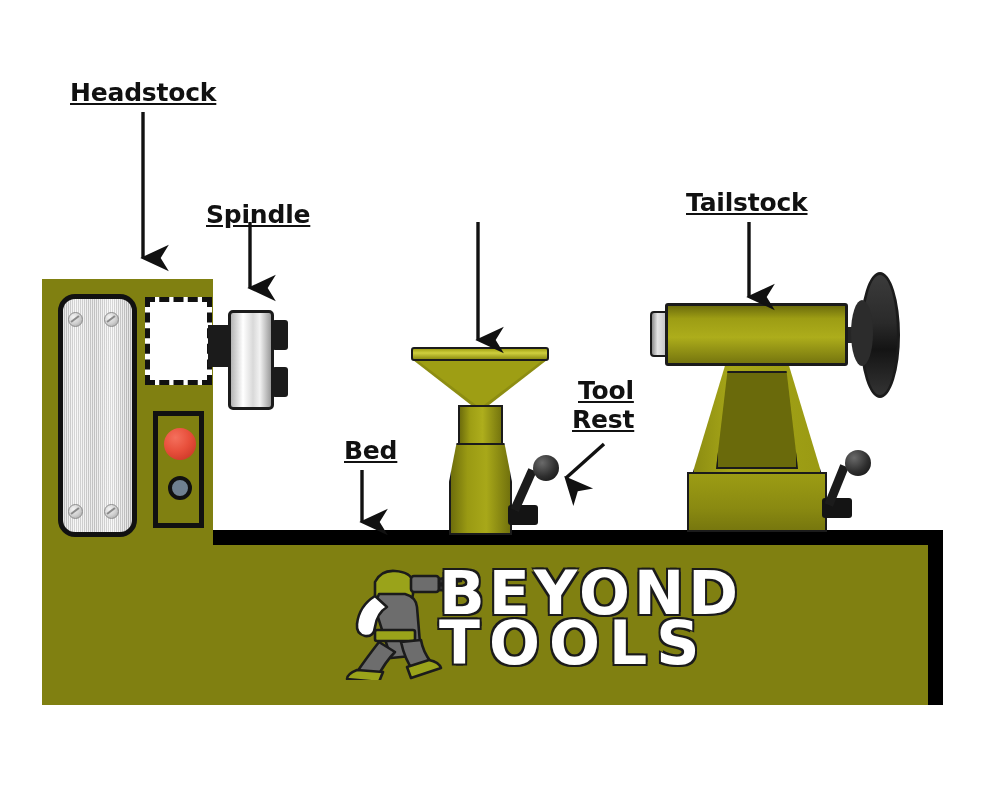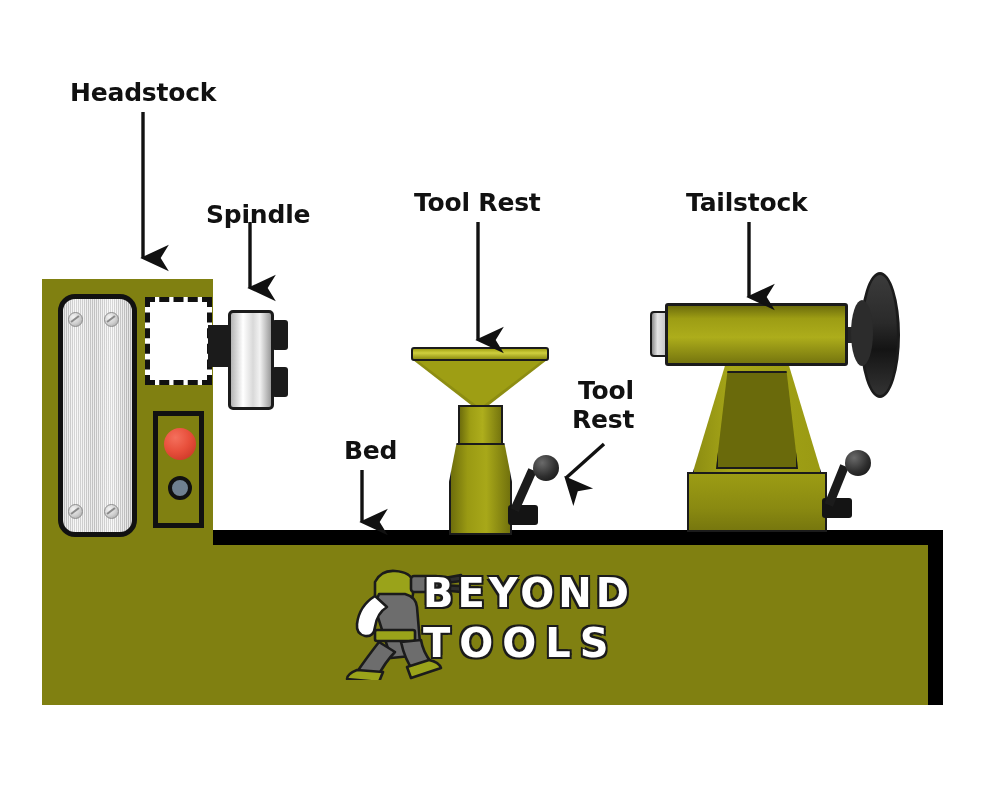--- a/index.html
+++ b/index.html
@@ -18,20 +18,21 @@
 
   
   .callout {
     position: absolute;
     color: #111111;
     font-size: 25px;
     font-weight: 700;
     line-height: 1.05;
     white-space: pre;
     letter-spacing: -0.2px;
+    text-decoration: underline;
   }
 
   
   #arrows {
     position: absolute;
     left: 0; top: 0;
     width: 1000px; height: 800px;
     pointer-events: none;
   }
 
@@ -355,24 +356,24 @@
   
   .logo {
     position: absolute;
     left: 335px;
     top: 560px;
     width: 320px;
     height: 120px;
   }
   .logo-text {
     position: absolute;
-    left: 88px;
+    left: 104px;
     top: 8px;
     color: #ffffff;
-    font-size: 40px;
+    font-size: 60px;
     font-weight: 700;
     letter-spacing: 4px;
     line-height: 50px;
     text-shadow:
       -2px -2px 0 #1b1b1b,  2px -2px 0 #1b1b1b,
       -2px  2px 0 #1b1b1b,  2px  2px 0 #1b1b1b;
   }
   .logo-text .l2 { display: block; letter-spacing: 9px; }
 </style>
 </head>
@@ -445,21 +446,20 @@
       </g>
     </svg>
     <div class="logo-text">
       <span>BEYOND</span>
       <span class="l2">TOOLS</span>
     </div>
   </div>
 
   <div class="callout" style="left:70px; top:80px;">Headstock</div>
   <div class="callout" style="left:206px; top:202px;text-align:right;">Spindle</div>
-  <div class="callout" style="left:414px; top:190px;">Tool Rest</div>
   <div class="callout" style="left:686px; top:190px;">Tailstock</div>
   <div class="callout" style="left:344px; top:438px;">Bed</div>
   <div class="callout" style="left:578px; top:378px;">Tool</div>
   <div class="callout" style="left:572px; top:407px;">Rest</div>
 
   <svg id="arrows">
     <defs>
       <marker id="ah" markerWidth="9" markerHeight="9" refX="4.5" refY="7.6" orient="auto">
         <path d="M0.6,0 L4.5,8.4 L8.4,0 L4.5,2.4 Z" fill="#111111"></path>
       </marker>

